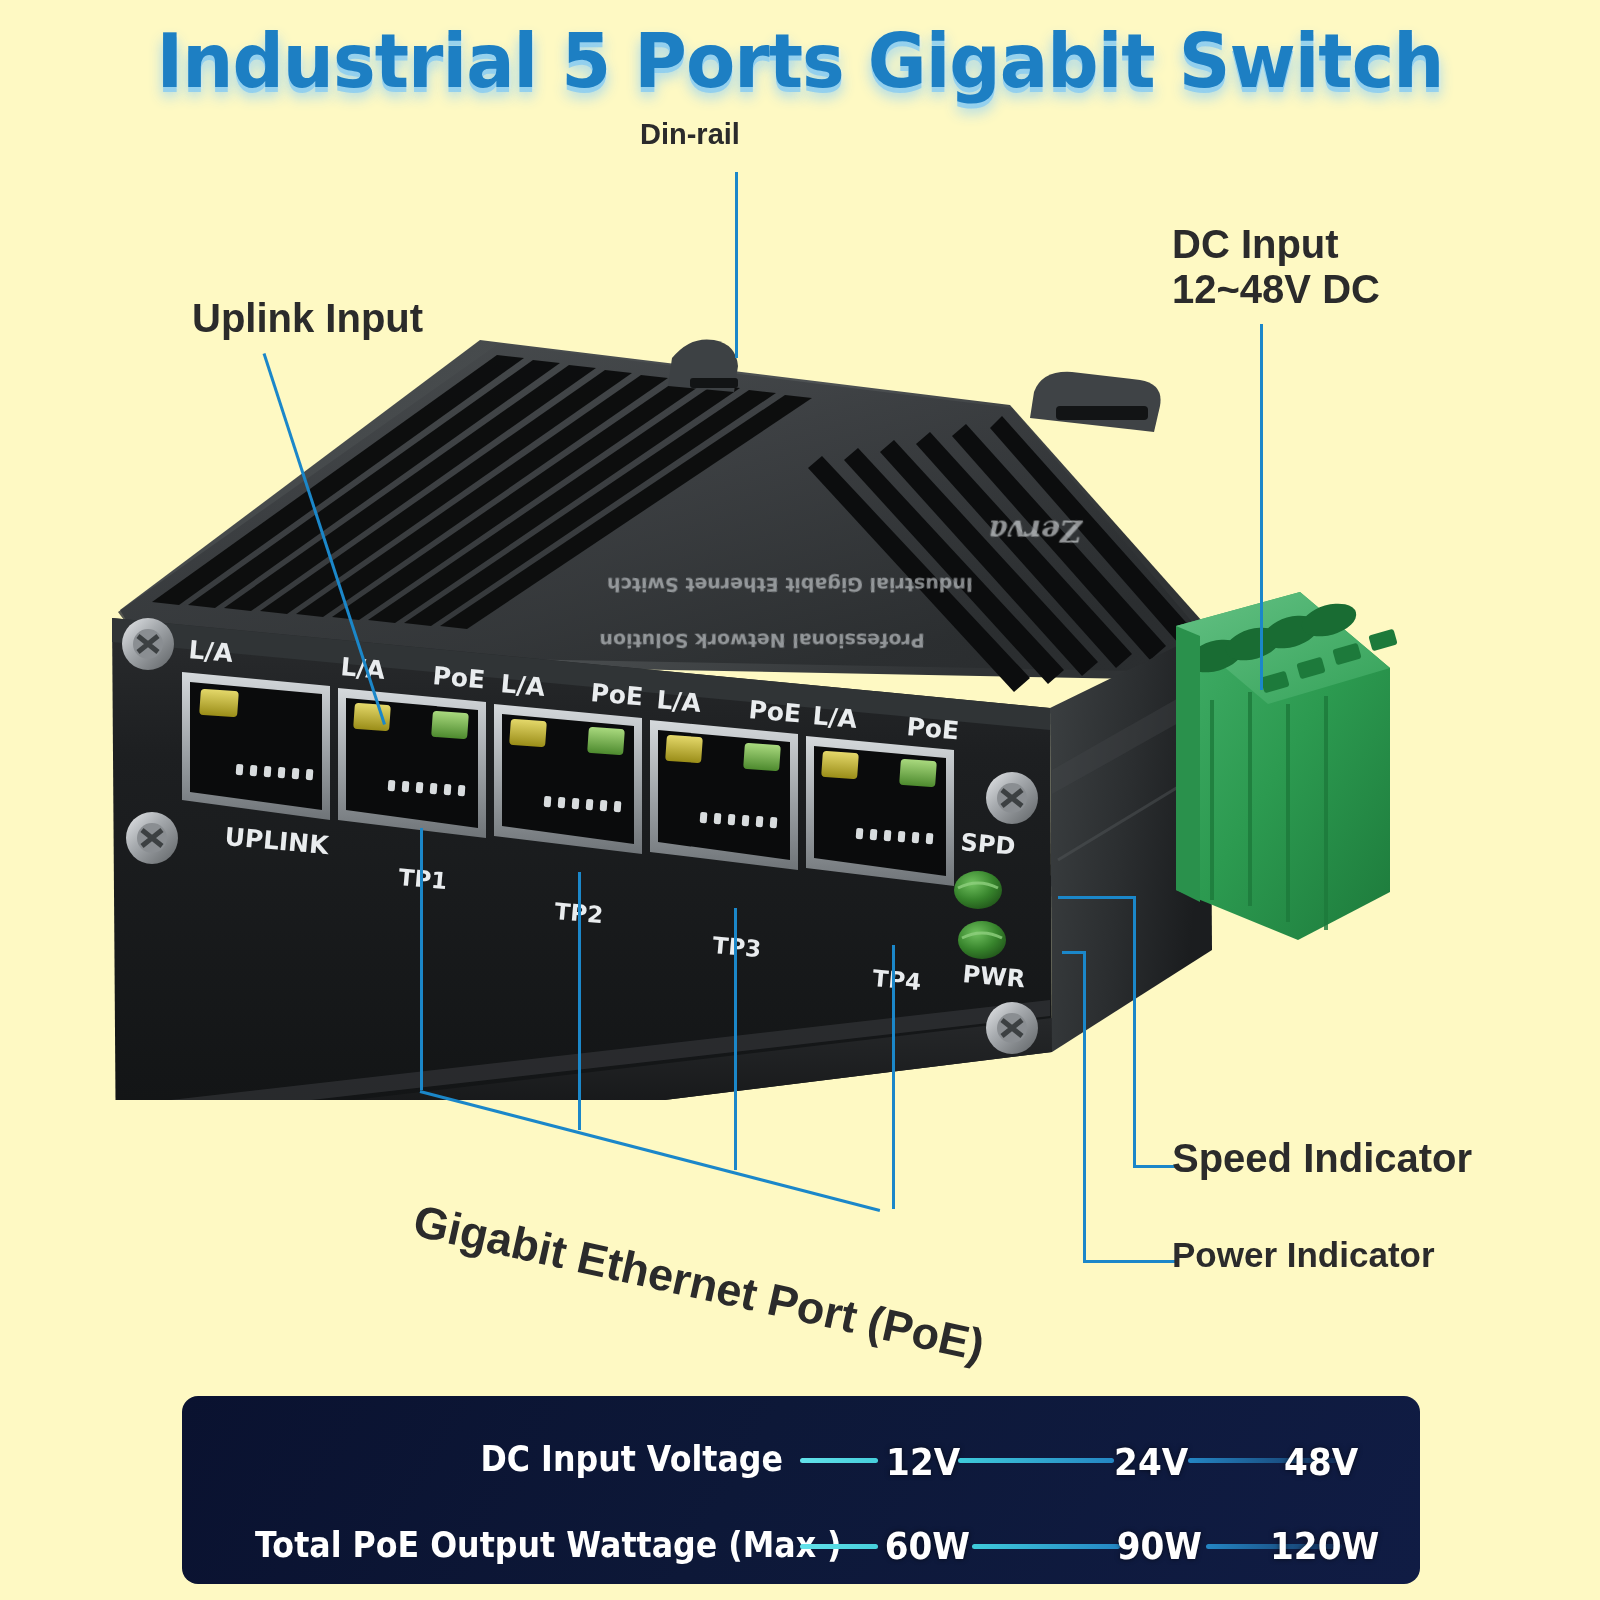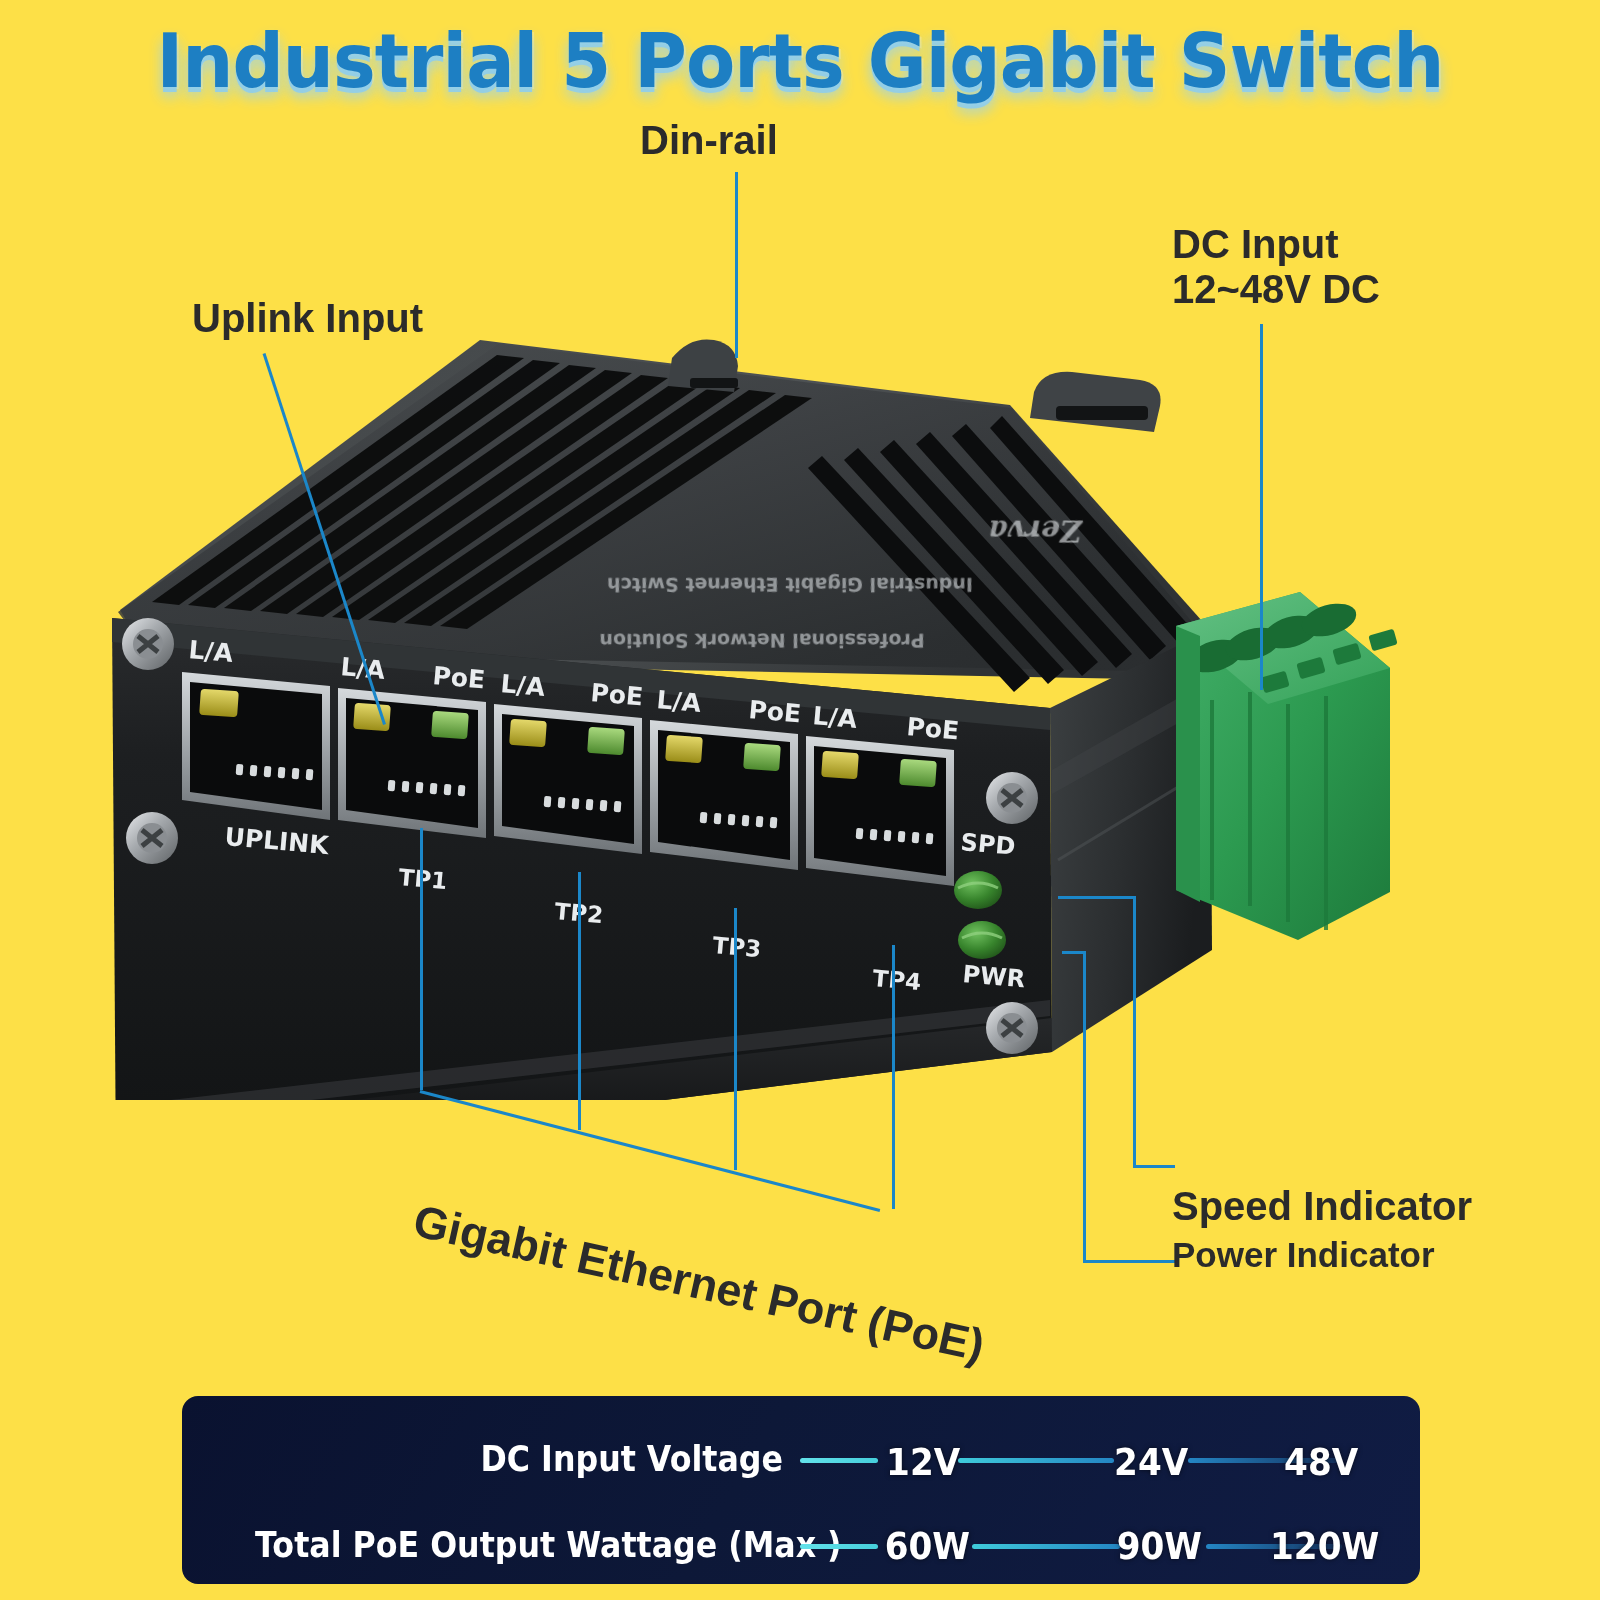--- a/index.html
+++ b/index.html
@@ -5,21 +5,21 @@
   * { box-sizing: border-box; margin: 0; padding: 0; }
   html, body {
     width: 1600px; height: 1600px;
     background: #ffffff;
     font-family: "Liberation Sans", sans-serif;
     overflow: hidden;
   }
   #stage {
     position: relative;
     width: 1600px; height: 1600px;
-    background: #fde047;
+    background: #fef9c3;
   }
 
   
   .title {
     position: absolute;
     top: 18px; left: 0; width: 1600px;
     text-align: center;
     font-family: "DejaVu Sans", sans-serif;
     font-weight: bold;
     font-size: 74px;
@@ -35,24 +35,24 @@
 
   
   .callout {
     position: absolute;
     font-family: "Liberation Sans", sans-serif;
     font-weight: bold;
     color: #2b2b2b;
     line-height: 1.12;
     white-space: pre-line;
   }
-  .c-dinrail  { top: 118px; left: 640px;  font-size: 40px; text-align: center; }
+  .c-dinrail  { top: 118px; left: 640px;  font-size: 29px; text-align: center; }
   .c-dcinput  { top: 222px; left: 1172px; font-size: 40px; text-align: left; }
   .c-uplink   { top: 296px; left: 192px;  font-size: 40px; }
-  .c-speed    { top: 1136px; left: 1172px; font-size: 40px; margin-top: 48px; }
+  .c-speed    { top: 1136px; left: 1172px; font-size: 40px; }
   .c-power    { top: 1235px; left: 1172px; font-size: 35px; }
   .c-gigabit  {
     top: 1196px; left: 420px;
     font-size: 45px;
     transform: rotate(12.5deg);
     transform-origin: 0 0;
   }
 
   
   .lead {

